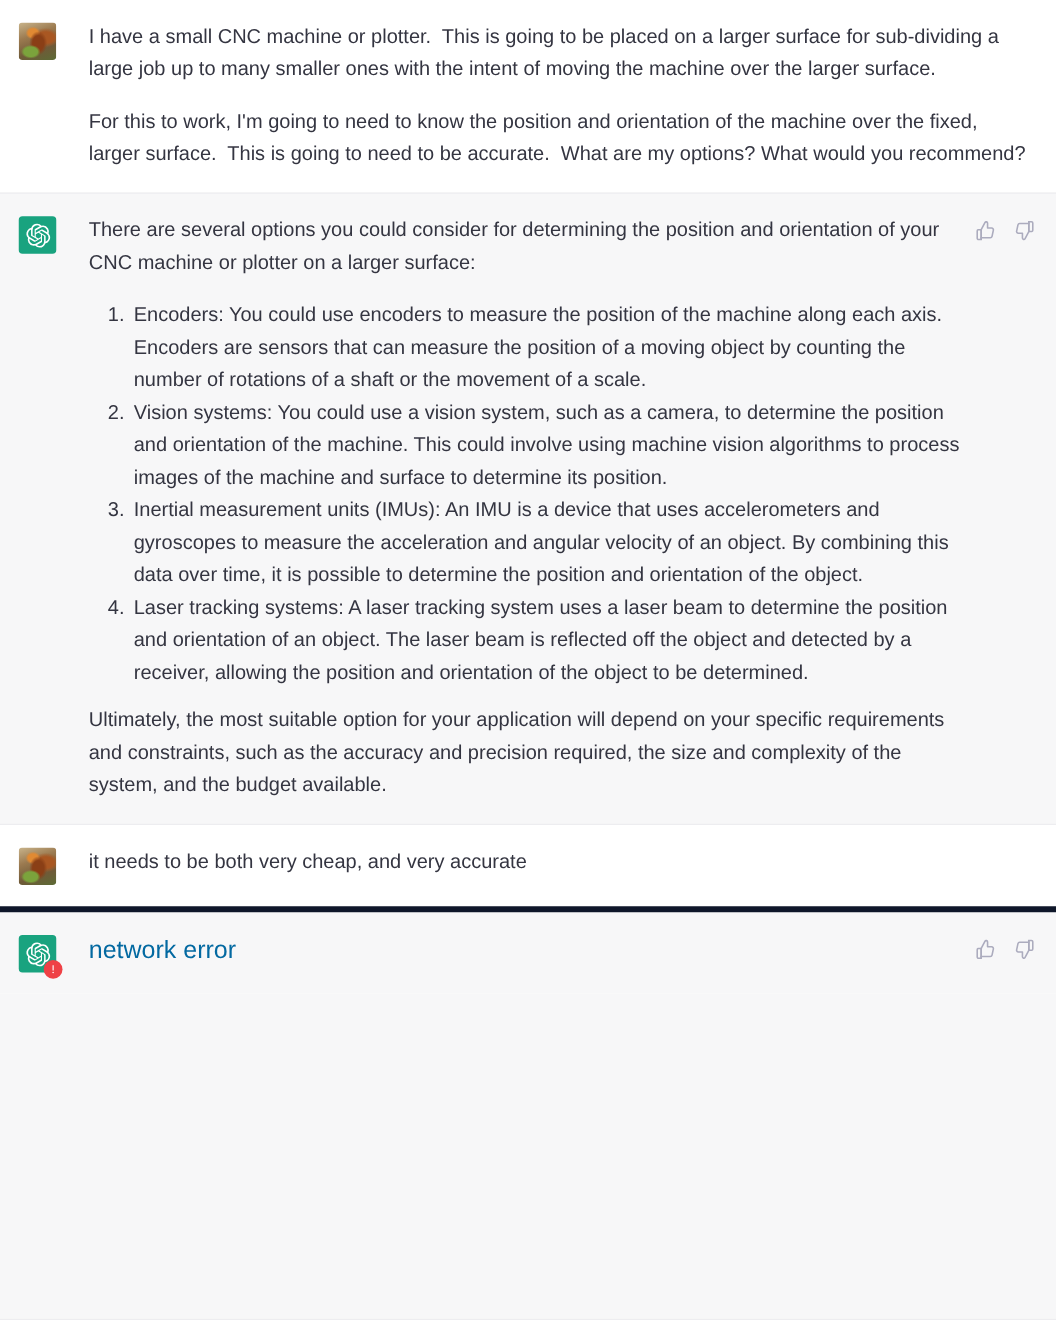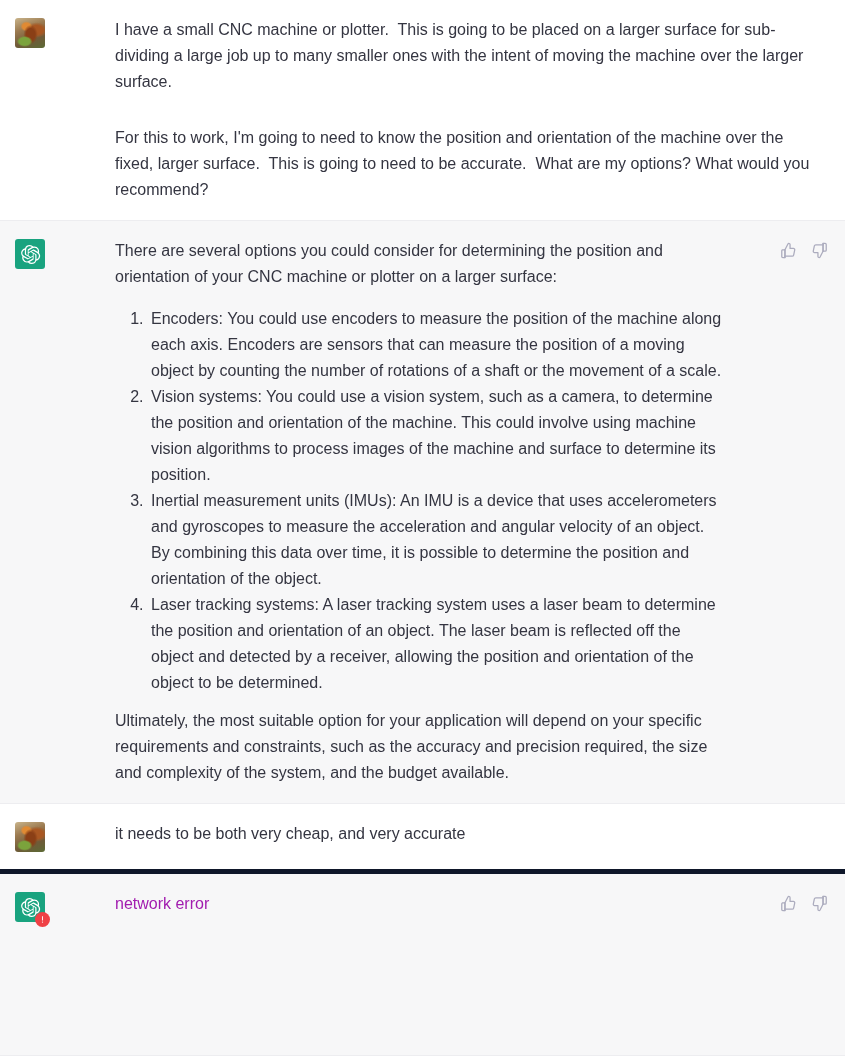--- a/index.html
+++ b/index.html
@@ -40,21 +40,20 @@
   }
   .msg.user.bordered {
     border-bottom: 5px solid #0f172a;
   }
 
   .msg-inner {
     display: flex;
     width: 100%;
     padding-left: 15px;
     padding-right: 12px;
-    gap: 44px;
   }
 
   
   .avatar-wrap {
     flex: 0 0 30px;
     width: 30px;
     height: 30px;
     position: relative;
     margin-top: 1px;
   }
@@ -105,37 +104,37 @@
     padding-right: 10px;
     min-width: 0;
     font-size: 16px;
     line-height: 26px;
     color: #343541;
   }
   .msg-body p {
     margin: 0;
     white-space: pre-wrap;
   }
-  .msg-body p + p { margin-top: 30px; }
+  .msg-body p + p { margin-top: 16px; }
 
   .msg-body ol {
     margin: 0;
     padding-left: 33px;
     list-style-position: outside;
   }
   .msg-body ol li {
     margin: 0;
     padding-left: 3px;
   }
   .msg-body .list-block { margin-top: 16px; }
   .msg-body .after-list { margin-top: 12px; }
 
   .error-text {
-    color: #a21caf;
-    font-size: 16px;
+    color: #0369a1;
+    font-size: 20px;
     line-height: 26px;
     margin: 0;
   }
 
   
   .actions {
     flex: 0 0 auto;
     display: flex;
     gap: 14px;
     align-items: flex-start;

